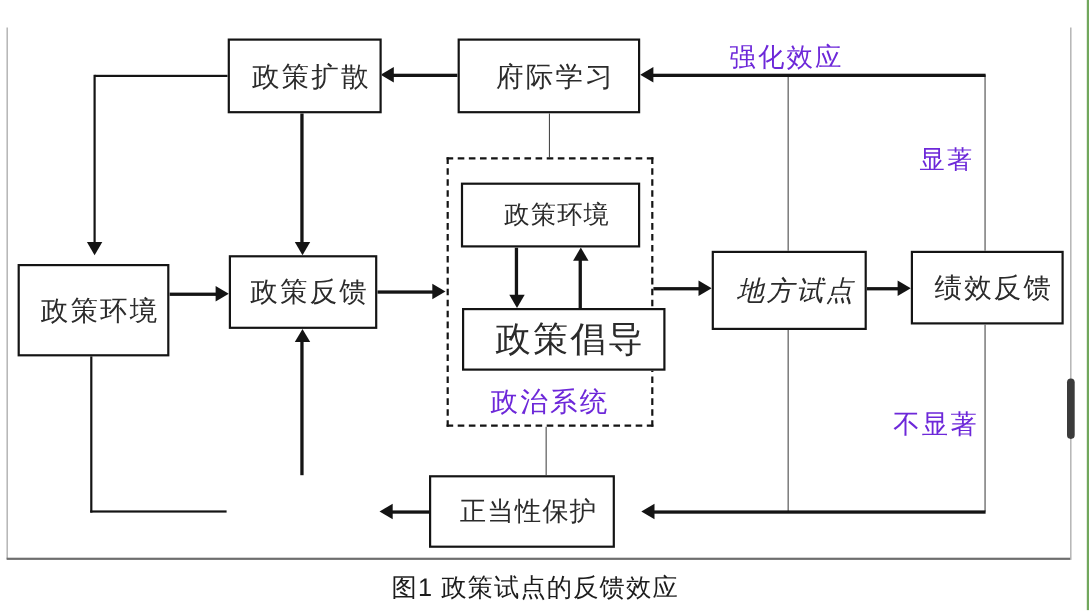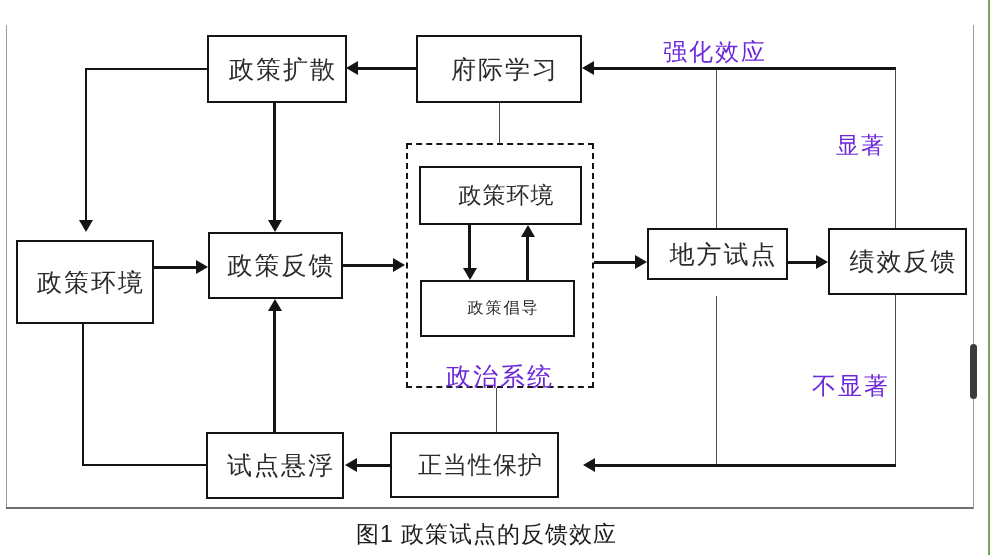--- a/index.html
+++ b/index.html
@@ -87,28 +87,27 @@
   <div class="ar ar-left" style="left:345px;top:458px;"></div>
 
   <div class="vline" style="left:273px;top:309px;width:3px;height:123px;"></div>
   <div class="ar ar-up" style="left:268px;top:299px;"></div>
 
   <div class="hline" style="left:82px;top:464px;width:124px;height:2px;"></div>
   <div class="vline" style="left:82px;top:311px;width:2px;height:155px;"></div>
   <div class="ar ar-up" style="left:76px;top:300px;"></div>
 
   <div class="dashedbox" style="left:406px;top:143px;width:188px;height:245px;"></div>
-  <div class="lbl" style="left:406px;top:360px;width:188px;text-align:center;font-size:25px;">政治系统</div>
+  <div class="lbl" style="left:406px;top:349px;width:188px;text-align:center;font-size:25px;">政治系统</div>
 
   <div class="box" style="left:207px;top:35px;width:140px;height:68px;">政策扩散</div>
   <div class="box" style="left:416px;top:35px;width:166px;height:68px;">府际学习</div>
   <div class="box" style="left:16px;top:240px;width:138px;height:84px;">政策环境</div>
   <div class="box" style="left:208px;top:232px;width:135px;height:67px;">政策反馈</div>
   <div class="box" style="left:419px;top:166px;width:163px;height:59px;font-size:23px;letter-spacing:1px;">政策环境</div>
-  <div class="box" style="left:420px;top:280px;width:155px;height:57px;font-size:16px;">政策倡导</div>
-  <div class="box" style="left:647px;top:228px;width:141px;height:52px;">地方试点</div>
+  <div class="box" style="left:420px;top:280px;width:185px;height:57px;font-size:32px;">政策倡导</div>
+  <div class="box" style="left:647px;top:228px;width:141px;height:72px;font-style:italic;">地方试点</div>
   <div class="box" style="left:828px;top:228px;width:139px;height:67px;">绩效反馈</div>
-  <div class="box" style="left:206px;top:432px;width:138px;height:67px;">试点悬浮</div>
   <div class="box" style="left:390px;top:432px;width:169px;height:66px;font-size:24px;letter-spacing:1px;">正当性保护</div>
 
   <div id="caption">图1 政策试点的反馈效应</div>
 
 </div>
 
 </body></html>

